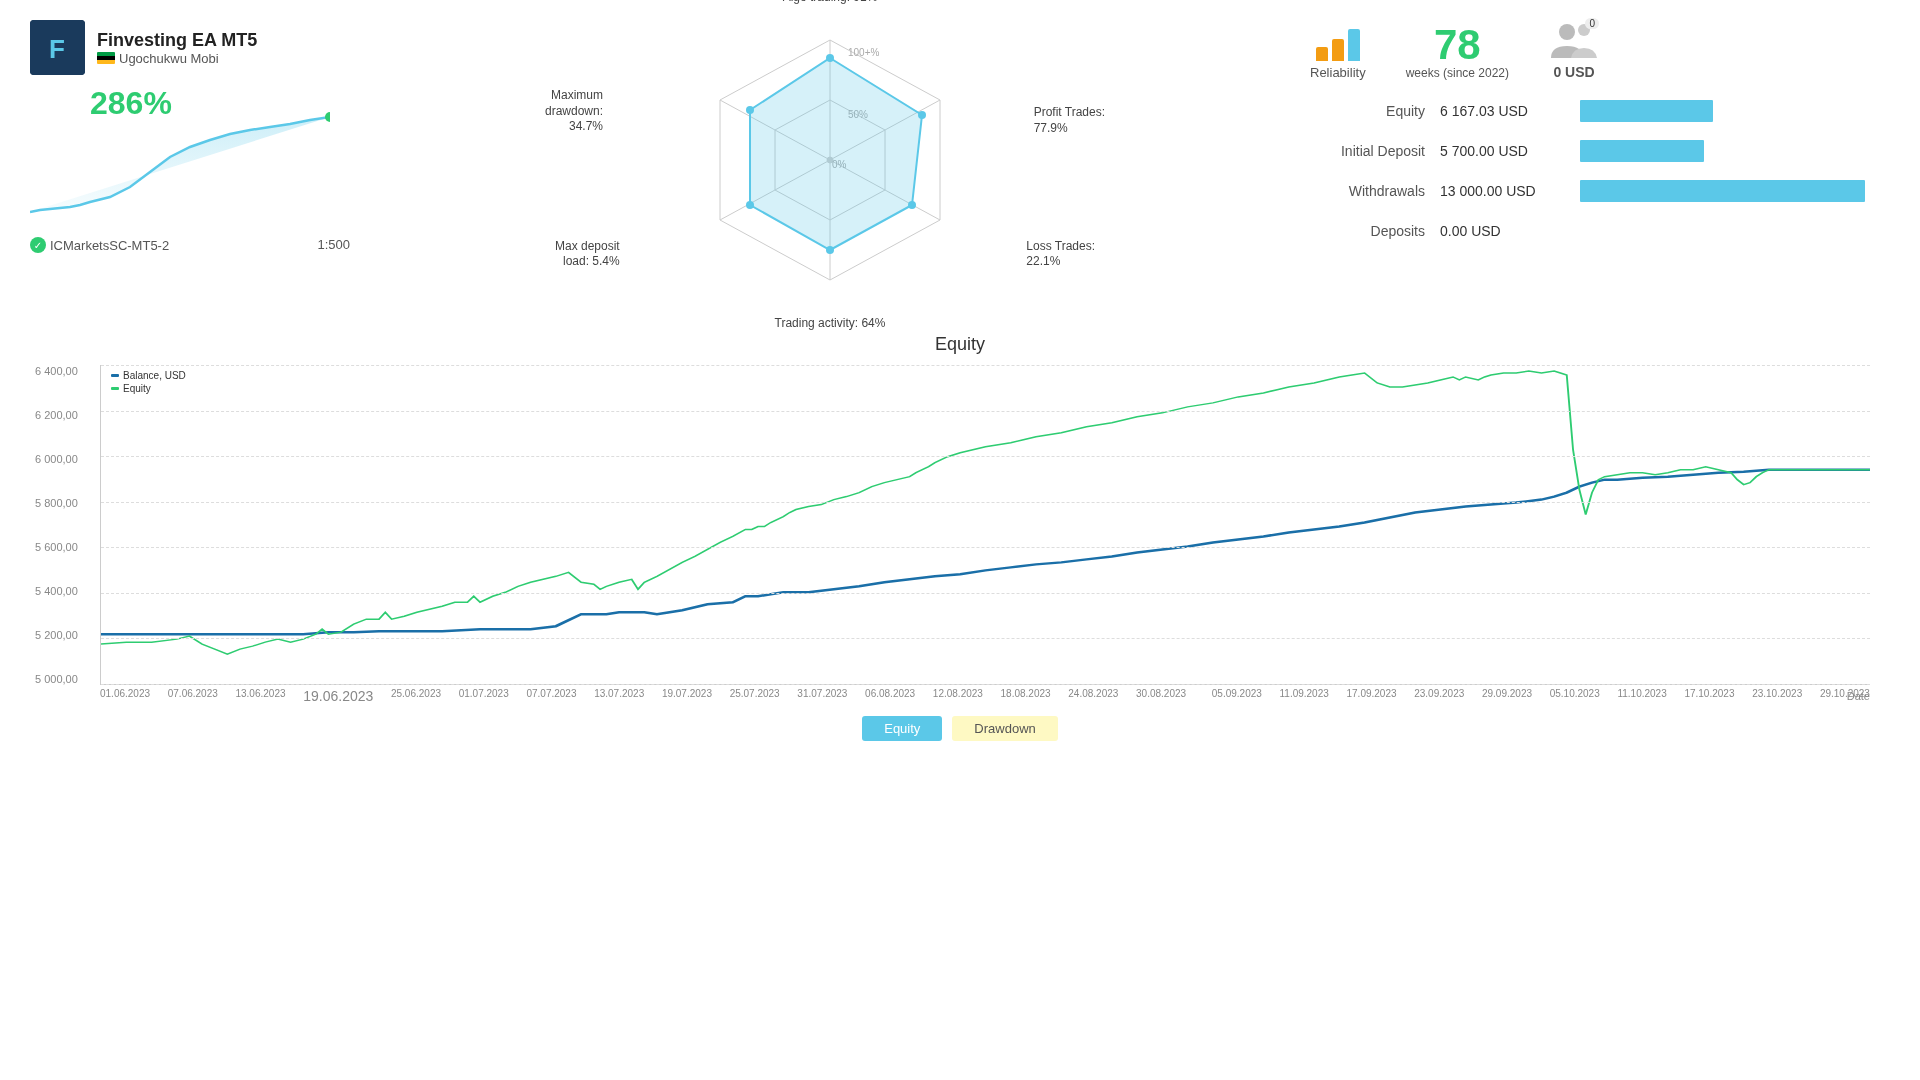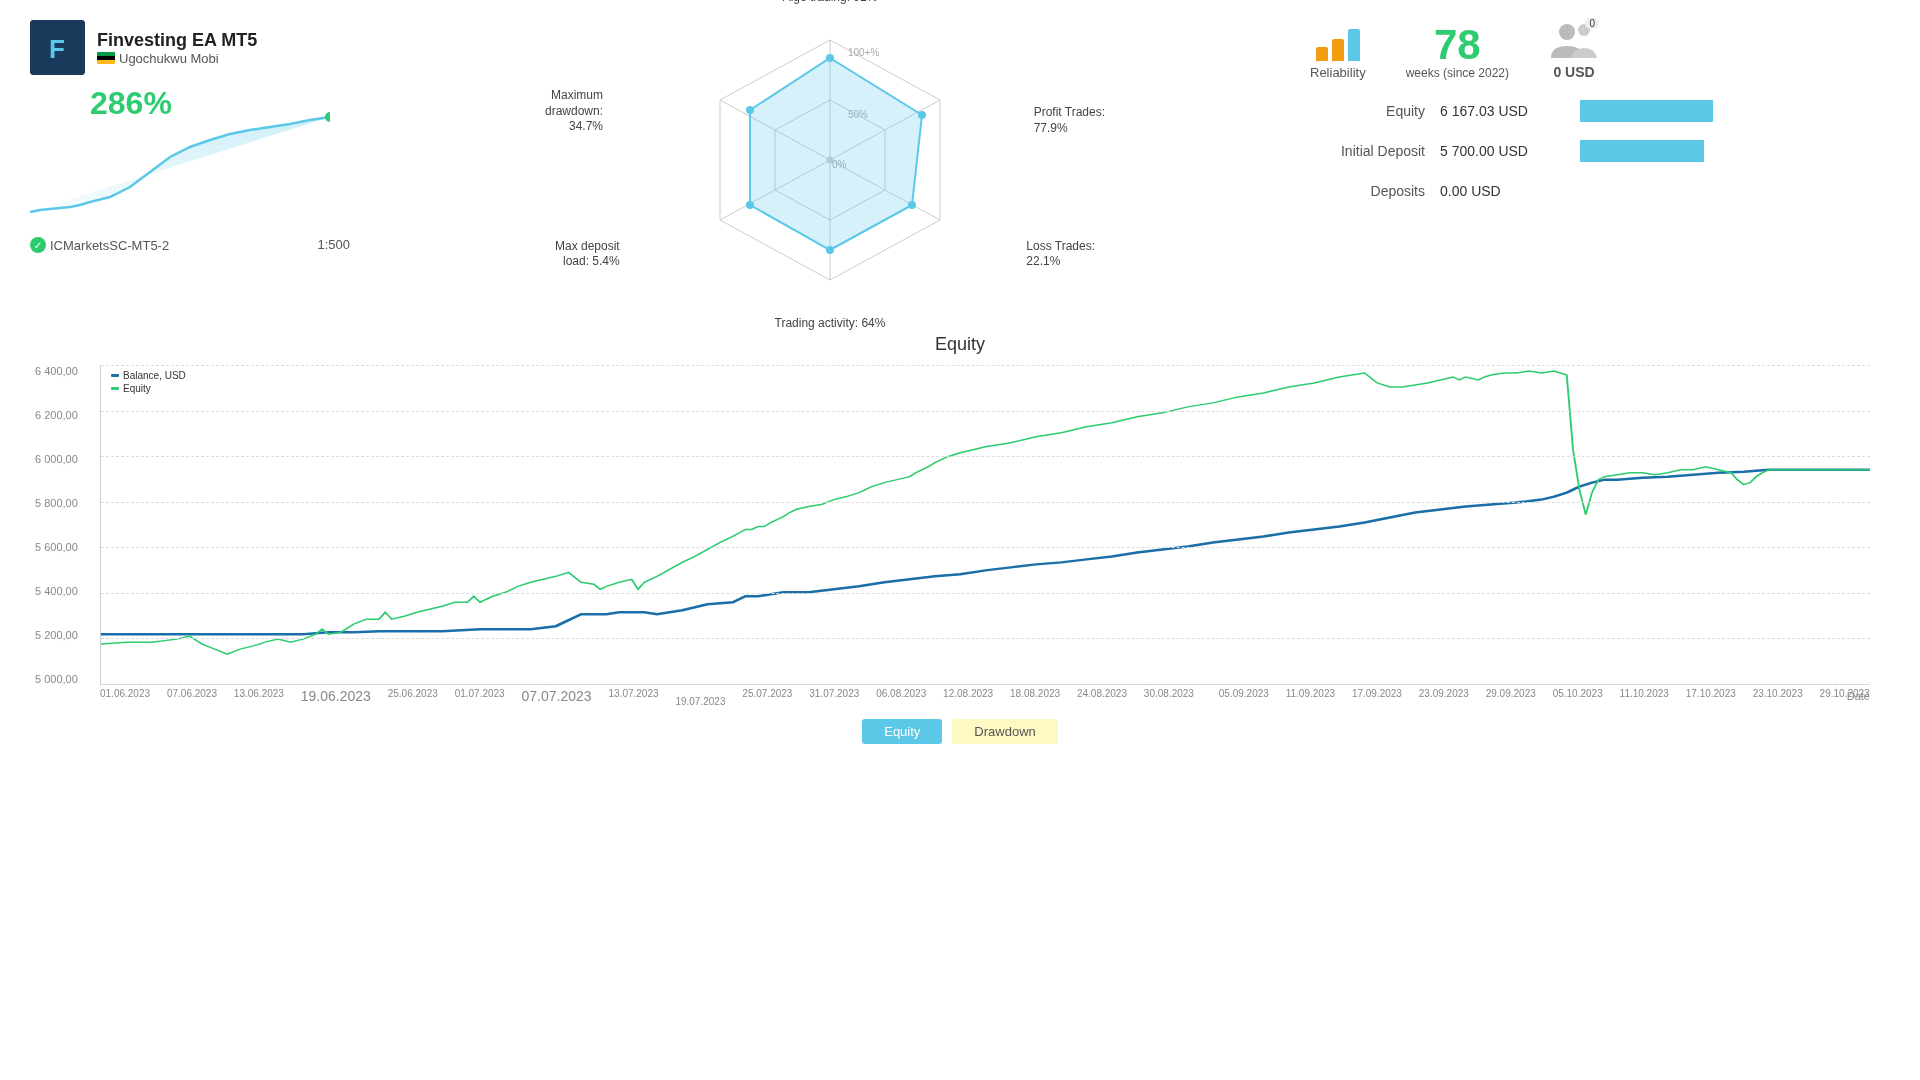--- a/index.html
+++ b/index.html
@@ -401,20 +401,27 @@
       <div class="stat-value">6 167.03 USD</div>
       <div class="stat-bar-container">
         <div class="stat-bar" style="width:43%;"></div>
       </div>
     </div>
         <div class="stat-row">
       <div class="stat-label">Initial Deposit</div>
       <div class="stat-value">5 700.00 USD</div>
       <div class="stat-bar-container">
         <div class="stat-bar" style="width:40%;"></div>
+      </div>
+    </div>
+        <div class="stat-row">
+      <div class="stat-label">Withdrawals</div>
+      <div class="stat-value">13 000.00 USD</div>
+      <div class="stat-bar-container">
+        <div class="stat-bar" style="width:92%;"></div>
       </div>
     </div>
         <div class="stat-row">
       <div class="stat-label">Deposits</div>
       <div class="stat-value">0.00 USD</div>
       <div class="stat-bar-container">
         <div class="stat-bar" style="width:0%;"></div>
       </div>
     </div>
       </div>
@@ -474,23 +481,23 @@
       </div>
     </div>
   </div>
   <div class="x-axis-labels" id="x-axis-labels">
       <span style="font-size: 10px; color: rgb(136, 136, 136);">01.06.2023</span>
       <span style="font-size: 10px; color: rgb(136, 136, 136);">07.06.2023</span>
       <span style="font-size: 10px; color: rgb(136, 136, 136);">13.06.2023</span>
       <span style="font-size: 14px; color: rgb(136, 136, 136);">19.06.2023</span>
       <span style="font-size: 10px; color: rgb(136, 136, 136);">25.06.2023</span>
       <span style="font-size: 10px; color: rgb(136, 136, 136);">01.07.2023</span>
-      <span style="font-size: 14px; color: rgb(136, 136, 136);">07.07.2023</span>
+      <span style="font-size: 10px; color: rgb(136, 136, 136);">07.07.2023</span>
       <span style="font-size: 10px; color: rgb(136, 136, 136);">13.07.2023</span>
-      <span style="font-size: 10px; color: rgb(136, 136, 136); margin-top: 8px;">19.07.2023</span>
+      <span style="font-size: 10px; color: rgb(136, 136, 136);">19.07.2023</span>
       <span style="font-size: 10px; color: rgb(136, 136, 136);">25.07.2023</span>
       <span style="font-size: 10px; color: rgb(136, 136, 136);">31.07.2023</span>
       <span style="font-size: 10px; color: rgb(136, 136, 136);">06.08.2023</span>
       <span style="font-size: 10px; color: rgb(136, 136, 136);">12.08.2023</span>
       <span style="font-size: 10px; color: rgb(136, 136, 136);">18.08.2023</span>
       <span style="font-size: 10px; color: rgb(136, 136, 136);">24.08.2023</span>
       <span style="font-size: 10px; color: rgb(136, 136, 136);">30.08.2023</span>
       <span style="font-size: 10px; color: rgb(136, 136, 136); padding-left: 8px;">05.09.2023</span>
       <span style="font-size: 10px; color: rgb(136, 136, 136);">11.09.2023</span>
       <span style="font-size: 10px; color: rgb(136, 136, 136);">17.09.2023</span>

